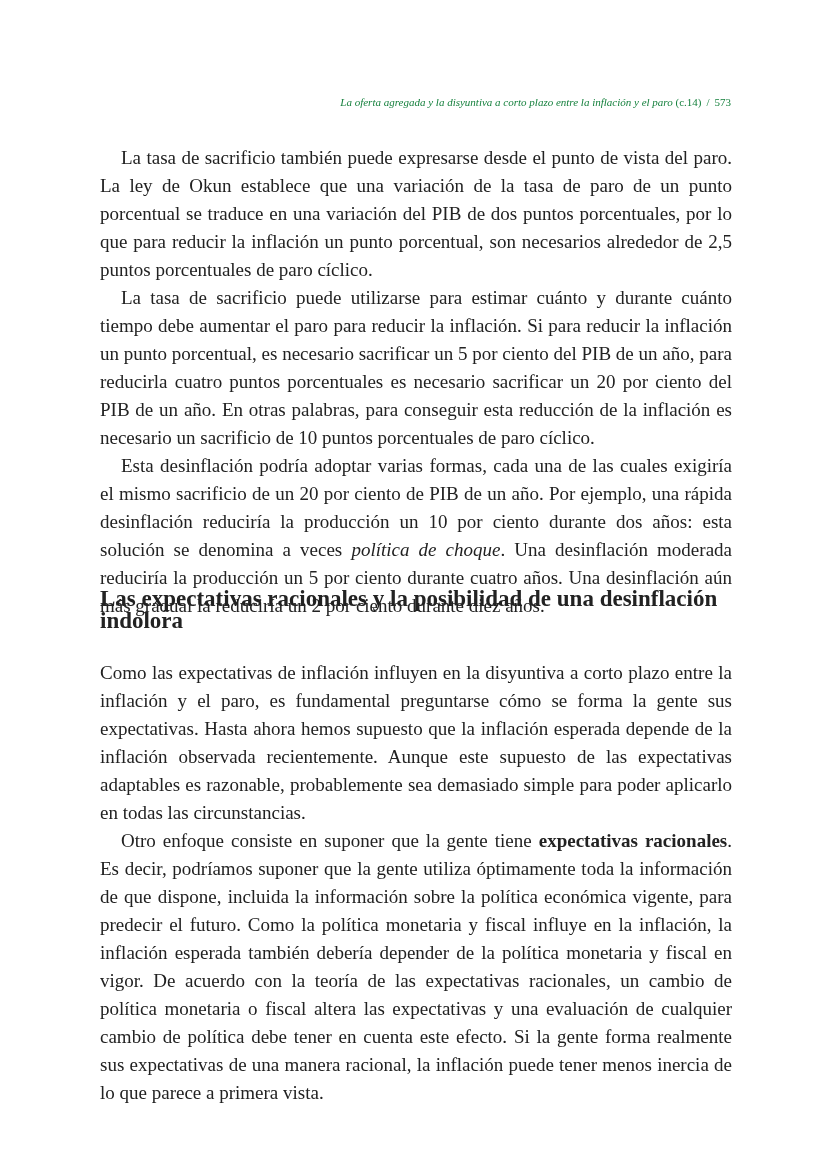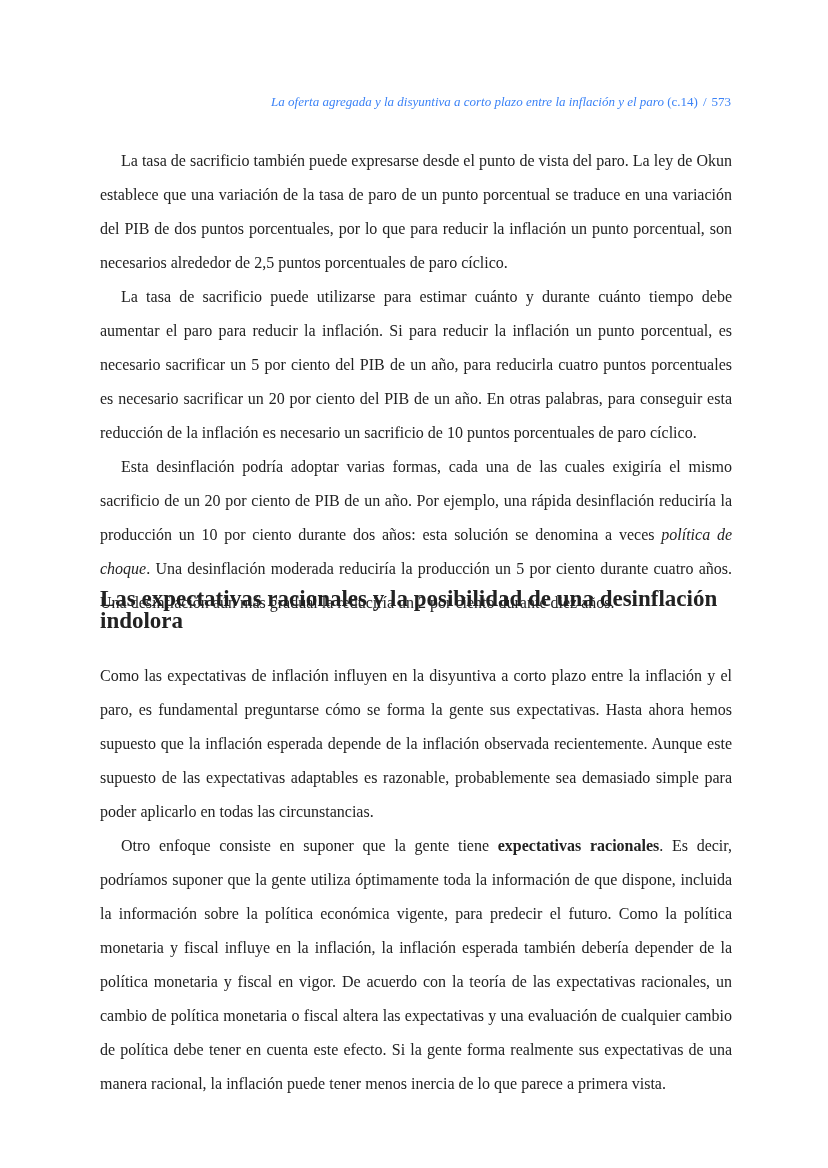--- a/index.html
+++ b/index.html
@@ -12,35 +12,35 @@
       height: 1168px;
       position: relative;
       overflow: hidden;
       font-family: "Liberation Serif", "DejaVu Serif", serif;
       color: #222222;
     }
     .running-header {
       position: absolute;
       top: 92px;
       right: 97px;
-      font-size: 13px;
+      font-size: 11px;
       line-height: 20px;
-      color: #3b82f6;
+      color: #15803d;
       white-space: nowrap;
     }
     .running-header .title { font-style: italic; }
     .running-header .chap { font-style: normal; }
     .running-header .sep { font-style: normal; padding: 0 5px; }
 
     .text-block {
       position: absolute;
       left: 100px;
       width: 632px;
-      font-size: 16px;
-      line-height: 34px;
+      font-size: 19px;
+      line-height: 28px;
       text-align: justify;
       hyphens: manual;
     }
     .text-block p {
       margin: 0;
       text-indent: 0;
     }
     .text-block p.indent { text-indent: 21px; }
     .text-block p.noindent { text-indent: 0; }
 

